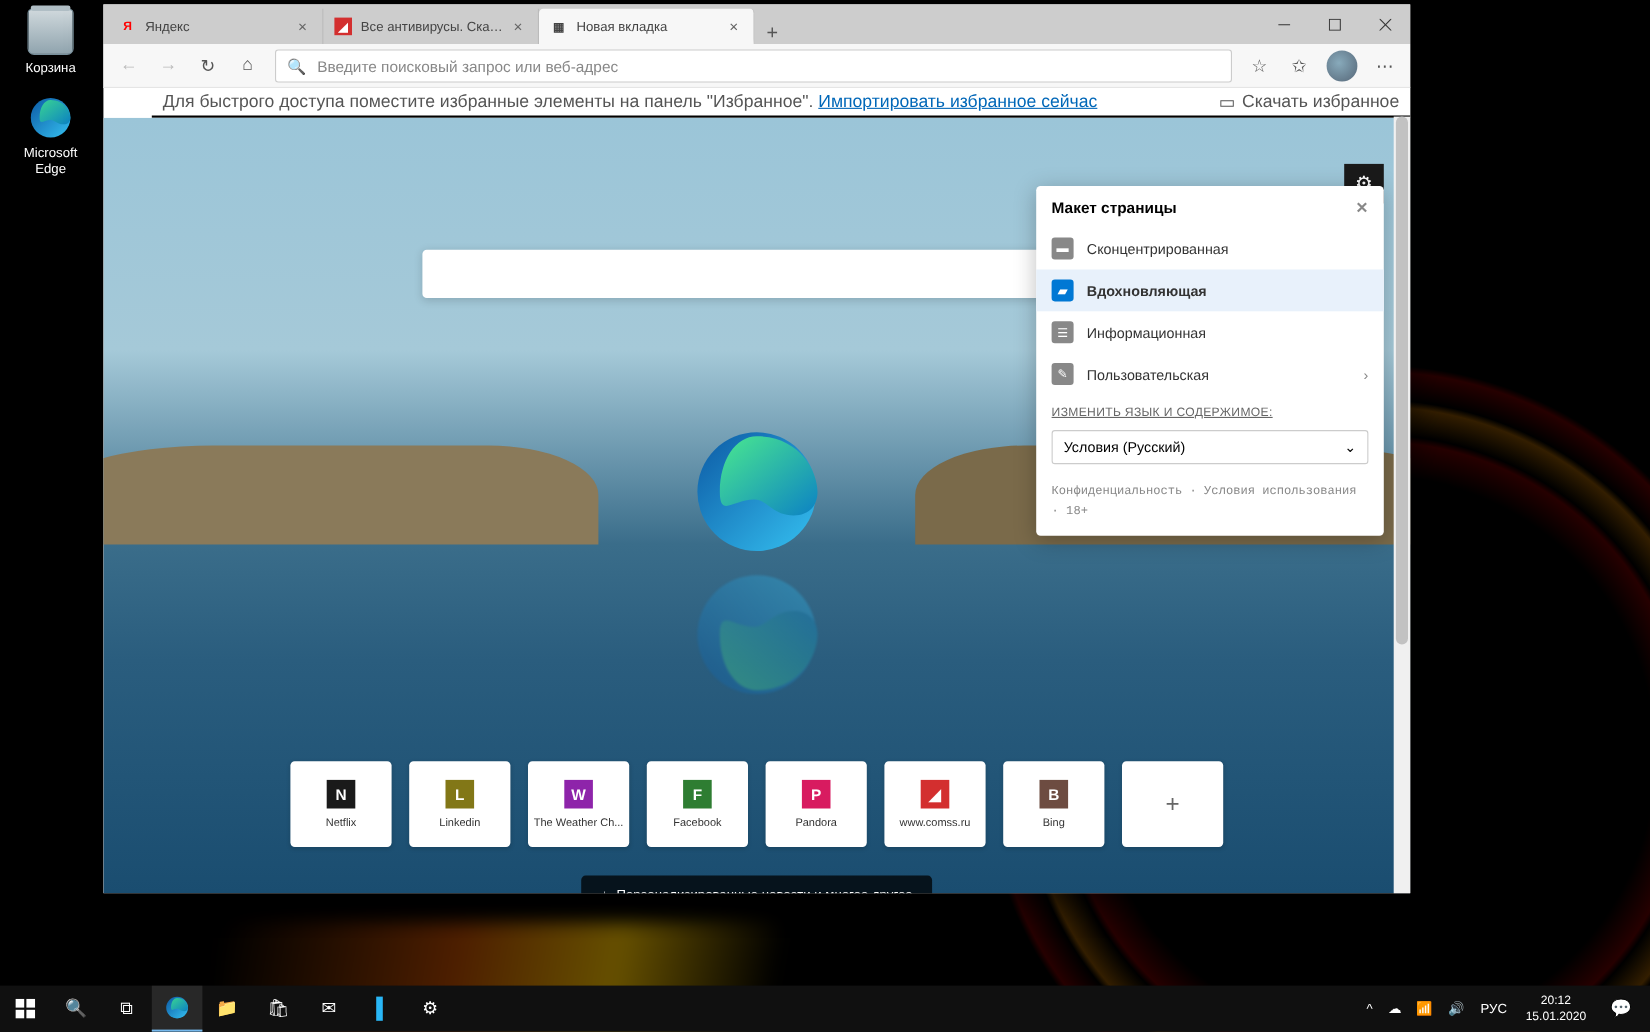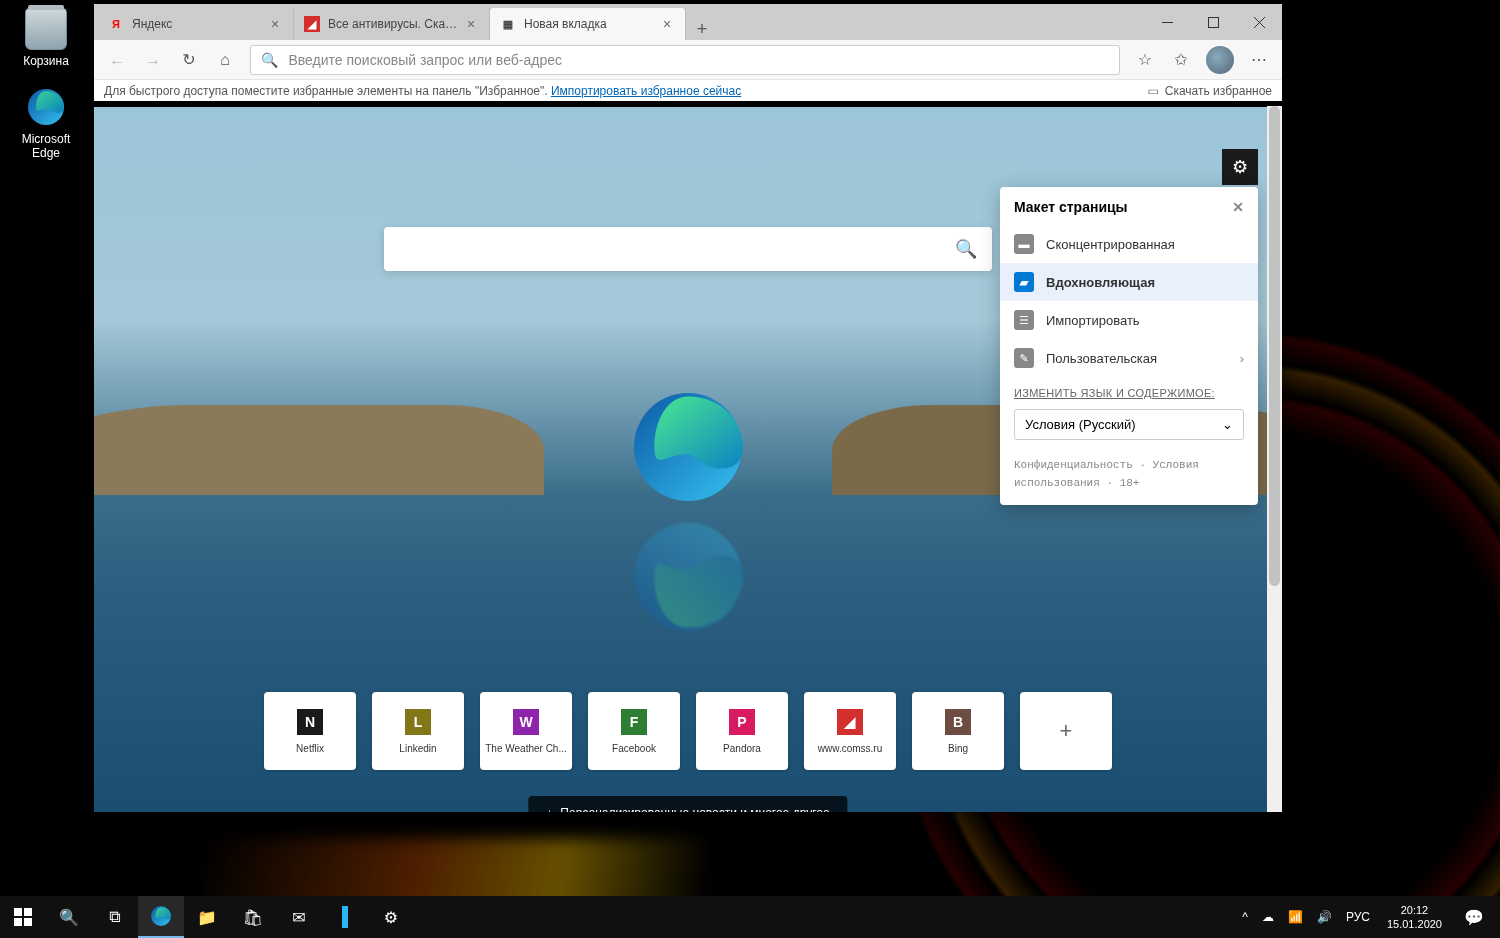--- a/index.html
+++ b/index.html
@@ -33,38 +33,38 @@
 .new-tab-btn { width: 32px; display:flex; align-items:center; justify-content:center; font-size: 18px; color:#555; cursor:pointer; }
 .window-controls { display: flex; }
 .win-ctrl { width: 46px; display:flex; align-items:center; justify-content:center; color:#333; cursor:pointer; }
 
 .toolbar { height: 40px; background: #f7f7f7; display: flex; align-items: center; padding: 0 6px; gap: 2px; border-bottom: 1px solid #e5e5e5; }
 .tb-btn { width: 34px; height: 34px; display:flex; align-items:center; justify-content:center; color:#555; cursor:pointer; border-radius:2px; }
 .tb-btn.disabled { color: #bbb; }
 .addr { flex:1; height: 30px; background: #fff; border: 1px solid #ccc; border-radius: 3px; display:flex; align-items:center; padding: 0 10px; margin: 0 6px; color:#888; font-size: 14px; gap:10px; }
 .avatar { width:28px; height:28px; border-radius:50%; background: radial-gradient(circle at 40% 40%, #8ab, #567); margin: 0 6px; }
 
-.fav-bar { height: 27px; background:#fff; display:flex; align-items:center; padding: 0 10px; font-size: 12px; color:#555; border-bottom:6px solid #000000; }
+.fav-bar { height: 27px; background:#fff; display:flex; align-items:center; padding: 0 10px; font-size: 16px; color:#555; border-bottom:2px solid #000000;margin-left:44px; }
 .fav-bar a { color:#0067b8; text-decoration:underline; cursor:pointer; }
 .fav-right { margin-left:auto; display:flex; align-items:center; gap:6px; cursor:pointer; }
 
 .content { flex:1; position: relative; overflow:hidden; }
 .ntp-bg { position:absolute; inset:0; background: linear-gradient(#9bc5d8 0%, #a5c9d8 30%, #3a6d8a 55%, #2a5d7e 70%, #1a4d70 100%); }
 .mountains { position:absolute; bottom:45%; left:0; right:0; height:120px; }
 .mountains::before { content:""; position:absolute; left:-50px; bottom:0; width:500px; height:90px; background:#8a7a5a; border-radius:300px 200px 0 0 / 90px; }
 .mountains::after { content:""; position:absolute; right:-50px; bottom:0; width:500px; height:90px; background:#7a6a4a; border-radius:200px 300px 0 0 / 90px; }
 .edge-logo { position:absolute; top:280px; left:50%; transform:translateX(-50%); width:120px; height:120px; }
 .edge-logo-reflect { position:absolute; top:410px; left:50%; transform:translateX(-50%) scaleY(-1); width:120px; height:120px; opacity:0.35; filter: blur(1px); }
 
 .ntp-search { position:absolute; top:120px; left:50%; transform:translateX(-50%); width:608px; height:44px; background:#fff; border-radius:4px; display:flex; align-items:center; padding:0 14px; box-shadow:0 2px 8px rgba(0,0,0,0.15); }
 .ntp-search .s-icon { margin-left:auto; color:#0078d4; font-size:18px; }
 
 .gear-btn { position:absolute; top:42px; right:24px; width:36px; height:36px; background:#1a1a1a; display:flex; align-items:center; justify-content:center; cursor:pointer; color:#fff; font-size:18px; }
 
-.layout-popup { position:absolute; top:80px; right:24px; width:258px; background:#fff; border-radius:4px; box-shadow:0 4px 20px rgba(0,0,0,0.25); padding:12px 0 14px; font-size:13px; }
+.layout-popup { position:absolute; top:62px; right:24px; width:316px; background:#fff; border-radius:4px; box-shadow:0 4px 20px rgba(0,0,0,0.25); padding:12px 0 14px; font-size:13px; }
 .layout-popup .hdr { display:flex; justify-content:space-between; align-items:center; padding:0 14px 10px; font-weight:600; font-size:14px; }
 .layout-popup .hdr .x { color:#888; cursor:pointer; font-size:14px; }
 .layout-row { display:flex; align-items:center; padding:9px 14px; gap:12px; cursor:pointer; color:#333; }
 .layout-row.selected { background:#e8f1fb; font-weight:600; }
 .layout-row .li-ico { width:20px; height:20px; border-radius:3px; background:#888; display:flex; align-items:center; justify-content:center; color:#fff; font-size:11px; }
 .layout-row.selected .li-ico { background:#0078d4; }
 .layout-row .chev { margin-left:auto; color:#888; }
 .layout-sect { padding:10px 14px 6px; font-size:11px; color:#666; letter-spacing:0.3px;text-decoration:underline; }
 .lang-select { margin:4px 14px 10px; border:1px solid #ccc; border-radius:3px; padding:7px 10px; display:flex; justify-content:space-between; align-items:center; cursor:pointer; font-size:13px; }
 .layout-foot { padding:6px 14px 0; font-size:11px; color:#888; line-height:1.5; }
@@ -228,21 +228,21 @@
       <div class="layout-row">
         <div class="li-ico">▬</div>
         <span>Сконцентрированная</span>
       </div>
       <div class="layout-row selected">
         <div class="li-ico">▰</div>
         <span>Вдохновляющая</span>
       </div>
       <div class="layout-row">
         <div class="li-ico">☰</div>
-        <span>Импортировать</span>
+        <span>Информационная</span>
       </div>
       <div class="layout-row">
         <div class="li-ico">✎</div>
         <span>Пользовательская</span>
         <span class="chev">›</span>
       </div>
       <div class="layout-sect">ИЗМЕНИТЬ ЯЗЫК И СОДЕРЖИМОЕ:</div>
       <div class="lang-select">
         <span>Условия (Русский)</span>
         <span>⌄</span>

